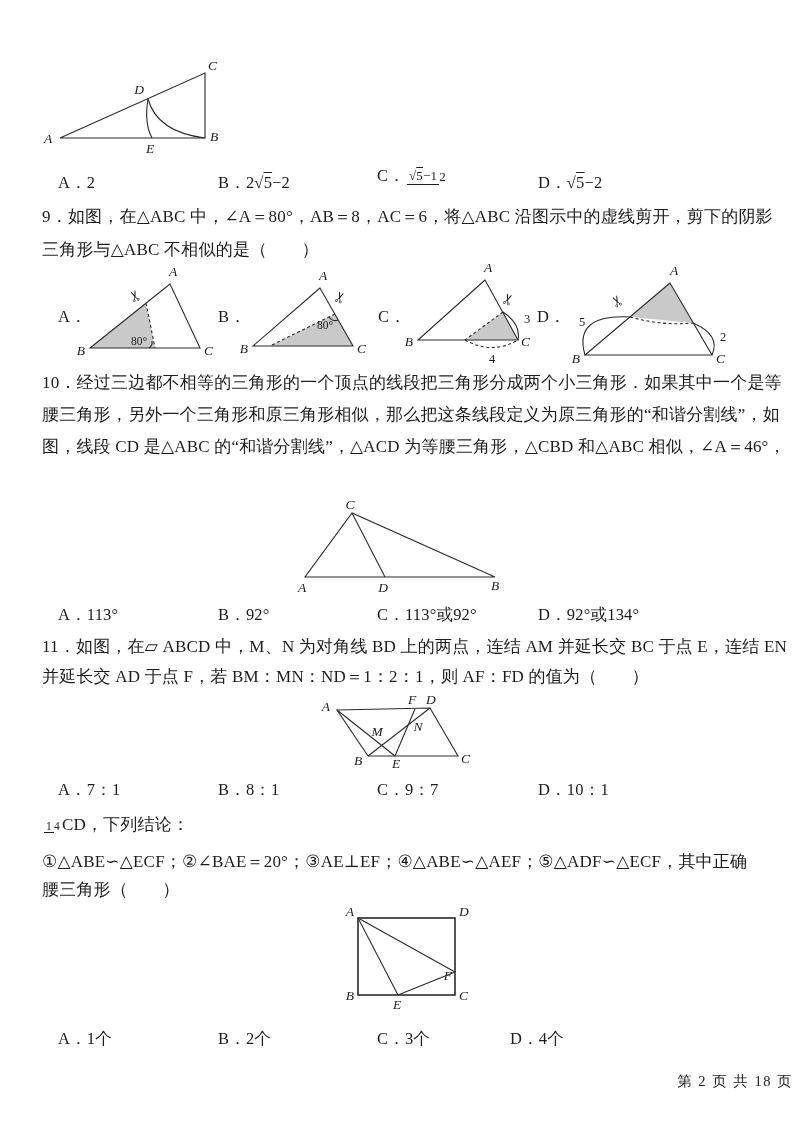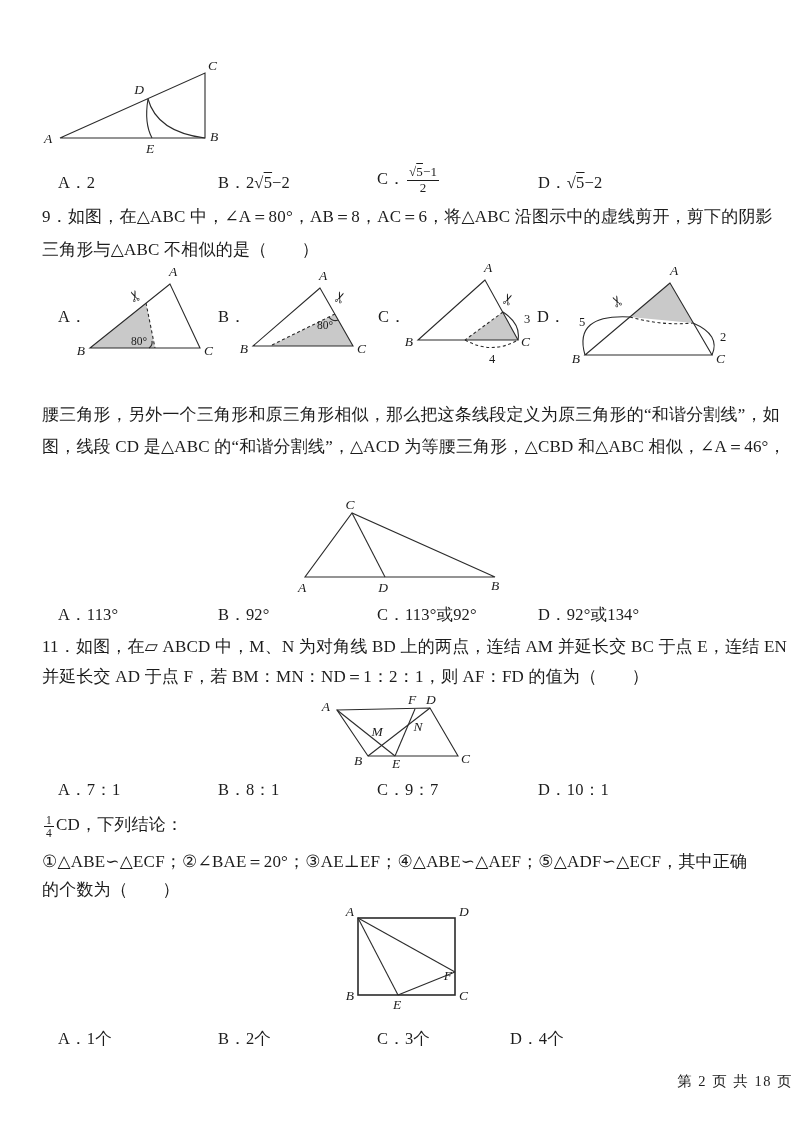--- a/index.html
+++ b/index.html
@@ -1,21 +1,21 @@
 <!DOCTYPE html>
 <html><head>
 <meta charset="utf-8">
 <style>
   html,body{margin:0;padding:0;background:#fff;}
   .page{position:relative;width:793px;height:1122px;background:#ffffff;overflow:hidden;
         font-family:"Liberation Serif","DejaVu Serif",serif;color:#1c1c1c;}
   .tl{position:absolute;font-size:17px;line-height:22px;height:22px;white-space:nowrap;letter-spacing:.2px;}
   .opt{position:absolute;font-size:16.5px;line-height:22px;white-space:nowrap;letter-spacing:.2px;}
   .ol{text-decoration:overline;}
-  .frac{display:inline-flex;flex-direction:column;align-items:center;vertical-align:middle;
+  .frac{display:inline-flex;flex-direction:row;align-items:center;vertical-align:middle;
         line-height:1.12;font-size:13px;margin:0 2px;}
   .frac .num{border-bottom:1px solid #1c1c1c;padding:0 2px;}
   .frac.small{font-size:11.5px;line-height:1.05;}
   .footer{position:absolute;left:0;top:1072px;width:793px;text-align:right;font-size:14.5px;letter-spacing:1.5px;}
   svg{position:absolute;overflow:visible;}
   svg text{font-family:"Liberation Serif","DejaVu Serif",serif;font-style:italic;font-size:13.5px;fill:#1c1c1c;}
   svg text.up{font-style:normal;font-size:11.5px;}
   svg text.num2{font-size:12.5px;}
   svg text.sc{font-style:normal;font-size:15px;font-family:"DejaVu Sans",sans-serif;}
   .e{stroke:#2b2b2b;stroke-width:1.1;fill:none;}
@@ -105,20 +105,21 @@
       <path class="e" d="M653,61 Q681,73 672,93"></path>
       <text class="up num2" x="542" y="64" text-anchor="middle">5</text>
       <text class="up num2" x="680" y="79" text-anchor="start">2</text>
       <text x="634" y="13" text-anchor="middle">A</text>
       <text x="540" y="101" text-anchor="end">B</text>
       <text x="676" y="101" text-anchor="start">C</text>
       <text class="sc" x="579" y="41" text-anchor="middle" transform="rotate(245,579,38)">✂</text>
     </g>
   </svg>
 
+  <div class="tl" style="left:42px;top:372px">10．经过三边都不相等的三角形的一个顶点的线段把三角形分成两个小三角形．如果其中一个是等</div>
   <div class="tl" style="left:42px;top:404px">腰三角形，另外一个三角形和原三角形相似，那么把这条线段定义为原三角形的“和谐分割线”，如</div>
   <div class="tl" style="left:42px;top:436px">图，线段 CD 是△ABC 的“和谐分割线”，△ACD 为等腰三角形，△CBD 和△ABC 相似，∠A＝46°，</div>
 
   <svg style="left:290px;top:497px" width="215" height="100" viewBox="0 0 215 100">
     <g>
       <path class="e" d="M15,80 L205,80 L62,16 Z"></path>
       <path class="e" d="M62,16 L95,80"></path>
     </g>
     <text x="12" y="95" text-anchor="middle">A</text>
     <text x="93" y="95" text-anchor="middle">D</text>
@@ -154,21 +155,21 @@
   <div class="opt" style="left:58px;top:779px">A．7：1</div>
   <div class="opt" style="left:218px;top:779px">B．8：1</div>
   <div class="opt" style="left:377px;top:779px">C．9：7</div>
   <div class="opt" style="left:538px;top:779px">D．10：1</div>
 
   <div class="tl" style="left:42px;top:814px"><span class="frac small">
         <span class="num">1</span>
         <span class="den">4</span>
       </span><span>CD，下列结论：</span></div>
   <div class="tl" style="left:42px;top:851px">①△ABE∽△ECF；②∠BAE＝20°；③AE⊥EF；④△ABE∽△AEF；⑤△ADF∽△ECF，其中正确</div>
-  <div class="tl" style="left:42px;top:879px">的个数为（　　）</div>
+  <div class="tl" style="left:42px;top:879px">腰三角形（　　）</div>
 
   <svg style="left:340px;top:903px" width="142" height="110" viewBox="0 0 142 110">
     <g>
       <rect class="e2" x="18" y="15" width="97" height="77"></rect>
       <path class="e" d="M18,15 L58,92"></path>
       <path class="e" d="M18,15 L115,69"></path>
       <path class="e" d="M58,92 L115,69"></path>
     </g>
     <text x="14" y="13" text-anchor="end">A</text>
     <text x="119" y="13" text-anchor="start">D</text>

